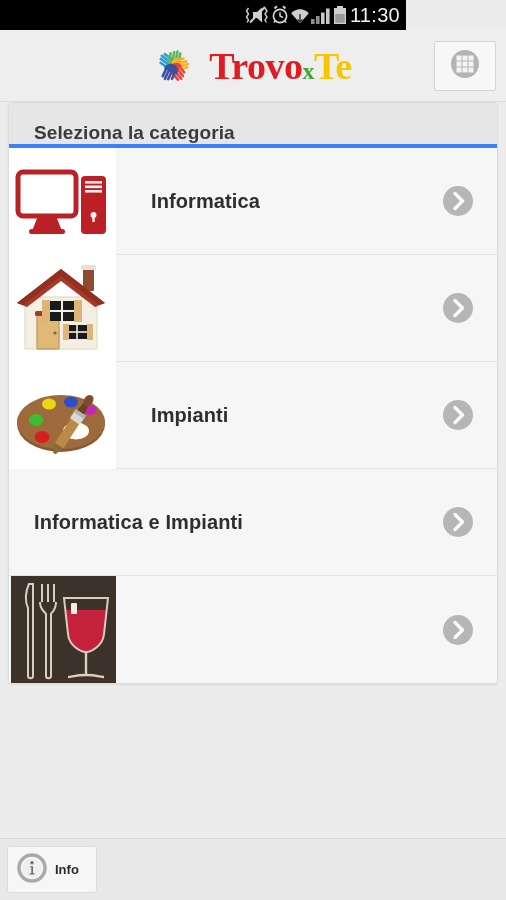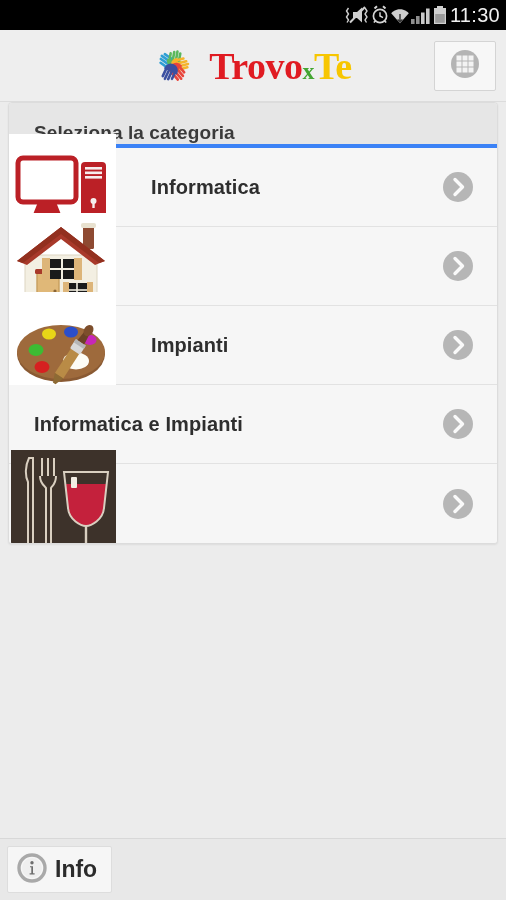--- a/index.html
+++ b/index.html
@@ -6,21 +6,21 @@
   html,body { width:506px; height:900px; }
   body {
     font-family:"Liberation Sans", sans-serif;
     background:#ececec;
     overflow:hidden;
     -webkit-font-smoothing:antialiased;
   }
 
   
   .statusbar{
-    height:30px; width:506px;
+    height:30px; width:406px;
     background:#000;
     display:flex; align-items:center; justify-content:flex-end;
     padding-right:6px;
     gap:0;
   }
   .statusbar svg{ display:block; }
   .sb-time{
     color:#f0f0f0; font-size:20px; font-weight:400;
     letter-spacing:.3px; margin-left:2px; line-height:1;
     font-family:"Liberation Sans", sans-serif;
@@ -90,21 +90,21 @@
     border-bottom:4px solid #3b82f6;
     display:flex; align-items:flex-end;
     padding-left:25px;
   }
   .panel-header-text{
     font-size:19px; font-weight:bold; color:#3a3a3a;
     letter-spacing:.1px;
   }
 
   .row{
-    height:79px;
+    height:107px;
     border-bottom:1px solid #e2e2e2;
     display:flex; align-items:center;
     position:relative;
     background:#f6f6f6;
   }
   .row:last-child{ border-bottom:none; }
   .row-thumb{
     width:107px; height:107px;
     flex:0 0 107px;
     position:relative;
@@ -132,21 +132,21 @@
     padding-left:7px;
   }
   .info-btn{
     height:47px; min-width:90px;
     background:#f6f6f6;
     border:1px solid #dddddd;
     border-radius:2px;
     display:flex; align-items:center;
     padding:0 14px 0 8px; gap:7px;
   }
-  .info-label{ font-size:23px; font-weight:bold; color:#2b2b2b; }
+  .info-label{ font-size:13px; font-weight:bold; color:#2b2b2b; }
   .app{ position:relative; width:506px; height:900px; }
 </style>
 </head>
 <body>
 
 <div class="app">
 
   <div class="statusbar">
     <span>
       <svg width="26" height="20" viewBox="0 0 26 20">

